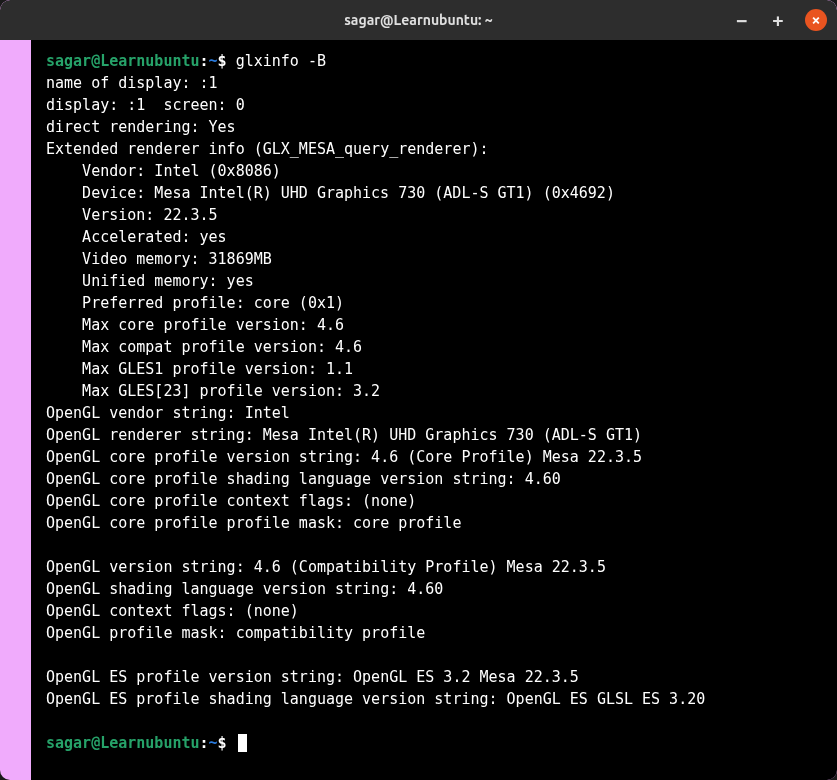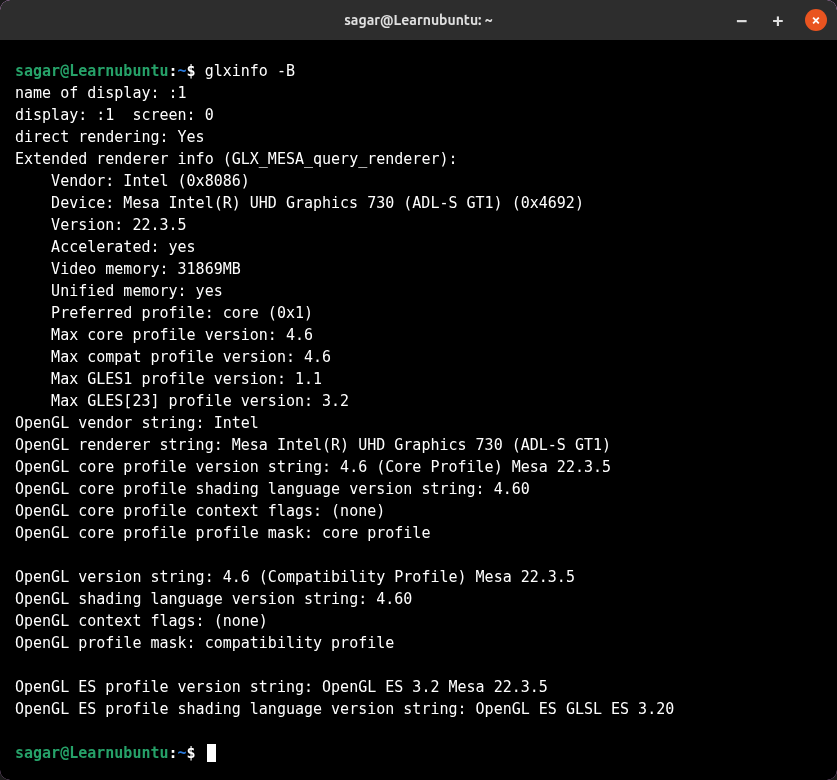--- a/index.html
+++ b/index.html
@@ -74,26 +74,27 @@
       align-items: center;
       justify-content: center;
       cursor: pointer;
       font-size: 14px;
       font-weight: bold;
     }
     
     .terminal-body {
       flex: 1;
       background: #000;
-      padding: 20px 15px;
+      padding: 10px 15px;
       color: #ffffff;
       font-size: 15px;
       line-height: 22px;
       overflow: hidden;
       white-space: pre;
+      margin-left: 31px;
     }
     
     .prompt-user {
       color: #26a269;
       font-weight: bold;
     }
     
     .prompt-colon {
       color: #ffffff;
       font-weight: bold;

